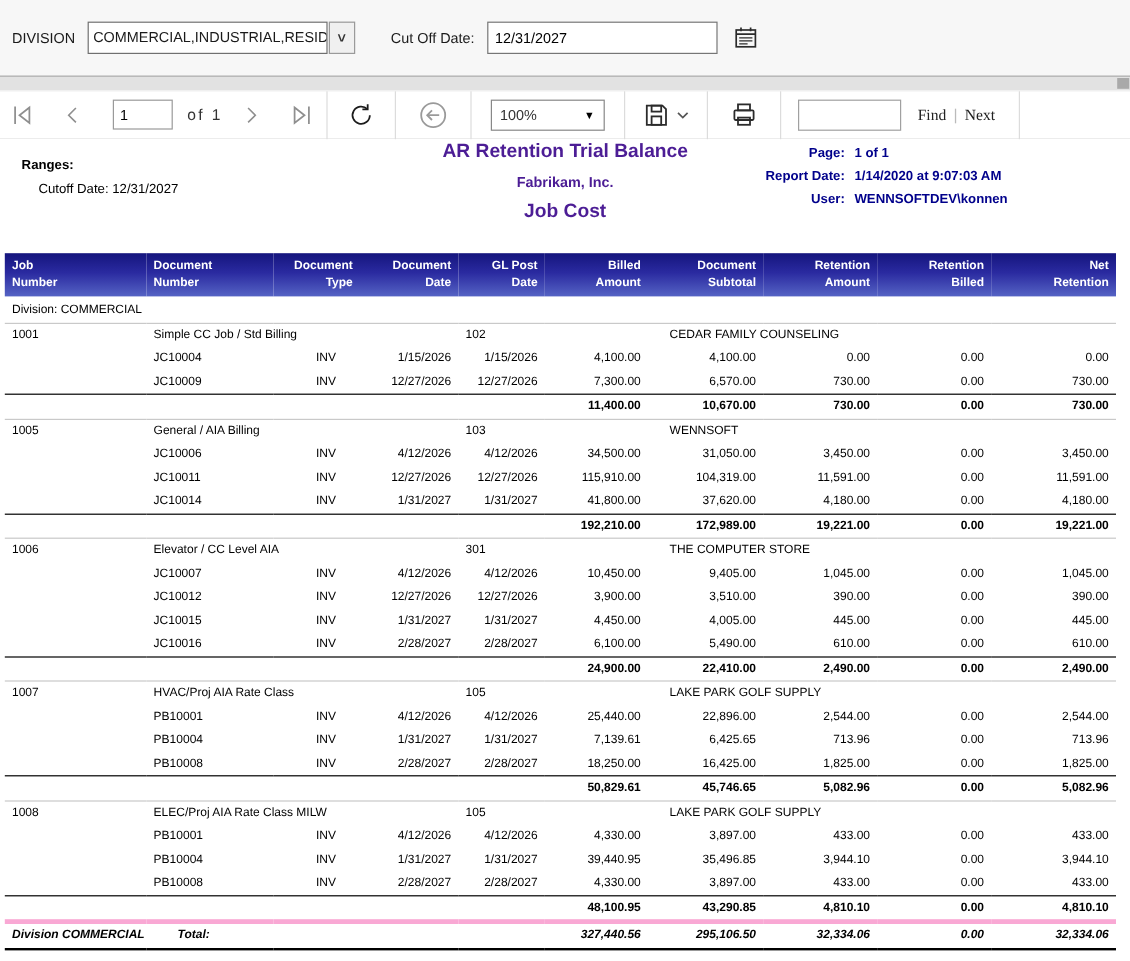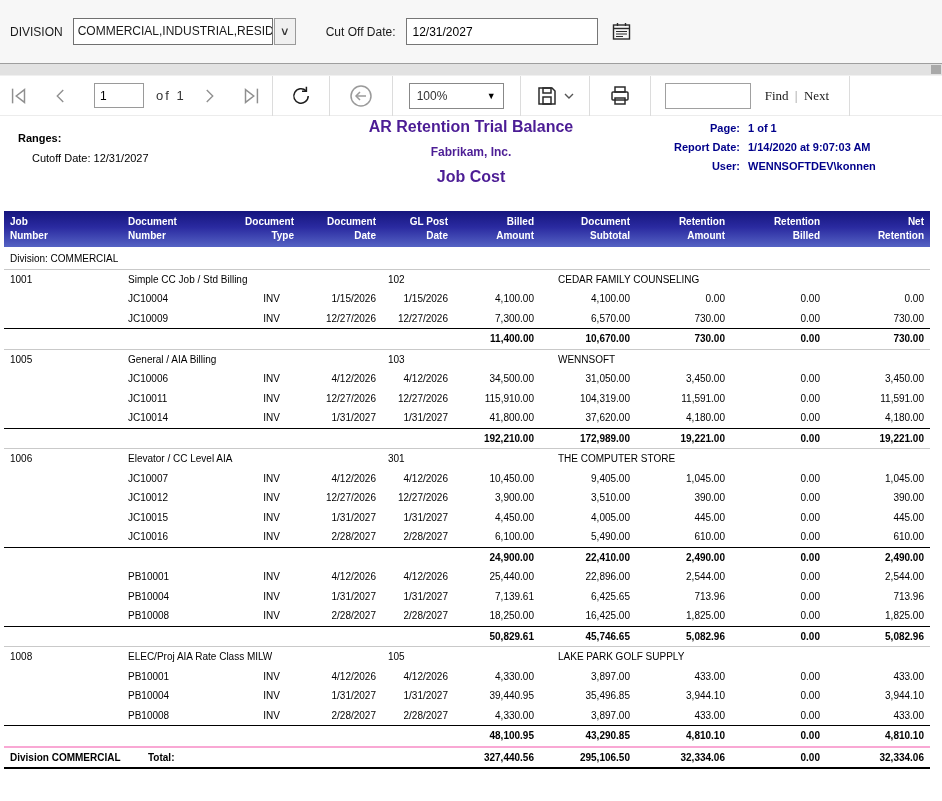--- a/index.html
+++ b/index.html
@@ -46,41 +46,41 @@
   
   .report { background:#fff; }
   .report-header { position:relative; height:95px; }
   .ranges { position:absolute; left:18px; top:16px; font-size:11px; color:#000; }
   .ranges .rl { font-weight:bold; }
   .ranges .rv { margin-top:8px; margin-left:14px; }
   .title-block { position:absolute; left:0; right:0; top:2px; text-align:center; color:#4c1d95; }
   .title-block .t1 { font-size:16px; font-weight:bold; }
   .title-block .t2 { font-size:12px; font-weight:bold; margin-top:9px; }
   .title-block .t3 { font-size:16px; font-weight:bold; margin-top:9px; }
-  .meta { position:absolute; left:648px; top:6px; display:grid;
+  .meta { position:absolute; left:612px; top:6px; display:grid;
     grid-template-columns:92px auto; column-gap:8px; row-gap:7px;
     font-size:11px; color:#00008b; font-weight:bold; align-items:baseline; }
   .meta .ml { text-align:right; }
 
   
   table.rpt { table-layout:fixed; width:926px; margin-left:4px; border-collapse:collapse;
     font-size:10px; color:#000; }
   table.rpt td, table.rpt th { white-space:nowrap; overflow:visible; }
   table.rpt th { background:linear-gradient(180deg,#15157d 0%,#2a2aa0 45%,#5563c4 100%);
     color:#fff; font-weight:bold; font-size:10px; padding:4px 6px 5px; vertical-align:top; }
   table.rpt th div { line-height:1.35; }
   table.rpt td { padding:4px 6px; line-height:1.15; }
   .al { text-align:left; } .ar { text-align:right; } .b { font-weight:bold; }
   .type { padding-right:20px !important; }
   .customer { padding-left:18px !important; }
   .division-cell { padding-left:6px !important; padding-top:6px !important; }
   .job-row td { border-top:1px solid #c9c9c9; }
   .subtotal-row td { border-top:1.5px solid #000; padding-top:5px; padding-bottom:6px; }
-  .total-row td { border-top:2px solid #f9a8d4; border-bottom:2px solid #000;
-    padding-top:5px; padding-bottom:5px; }
+  .total-row td { border-top:4px solid #f9a8d4; border-bottom:2px solid #000;
+    padding-top:5px; padding-bottom:5px;font-style:italic; }
   .lbl1 { display:inline-block; width:138px; }
   svg { display:block; }
 </style>
 </head>
 <body>
 
 <div>
 
   <div class="param-bar">
     <span class="param-label">DIVISION</span>
@@ -445,20 +445,28 @@
             <td class="ar">610.00</td>
           </tr>
           <tr class="subtotal-row">
             <td colspan="5"></td>
             <td class="ar b">24,900.00</td>
             <td class="ar b">22,410.00</td>
             <td class="ar b">2,490.00</td>
             <td class="ar b">0.00</td>
             <td class="ar b">2,490.00</td>
           </tr>
+          <tr class="job-row">
+            <td class="al">1007</td>
+            <td class="al" colspan="2">HVAC/Proj AIA Rate Class</td>
+            <td></td>
+            <td class="al">105</td>
+            <td></td>
+            <td class="al customer" colspan="4">LAKE PARK GOLF SUPPLY</td>
+          </tr>
           <tr class="detail-row">
             <td></td>
             <td class="al">PB10001</td>
             <td class="ar type">INV</td>
             <td class="ar">4/12/2026</td>
             <td class="ar">4/12/2026</td>
             <td class="ar">25,440.00</td>
             <td class="ar">22,896.00</td>
             <td class="ar">2,544.00</td>
             <td class="ar">0.00</td>

